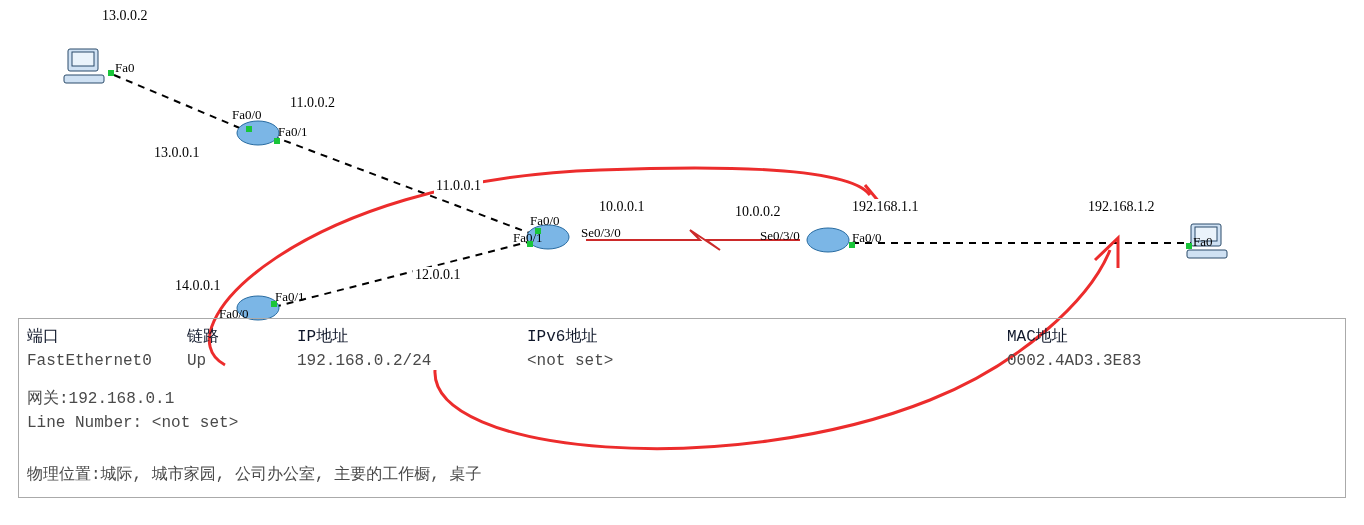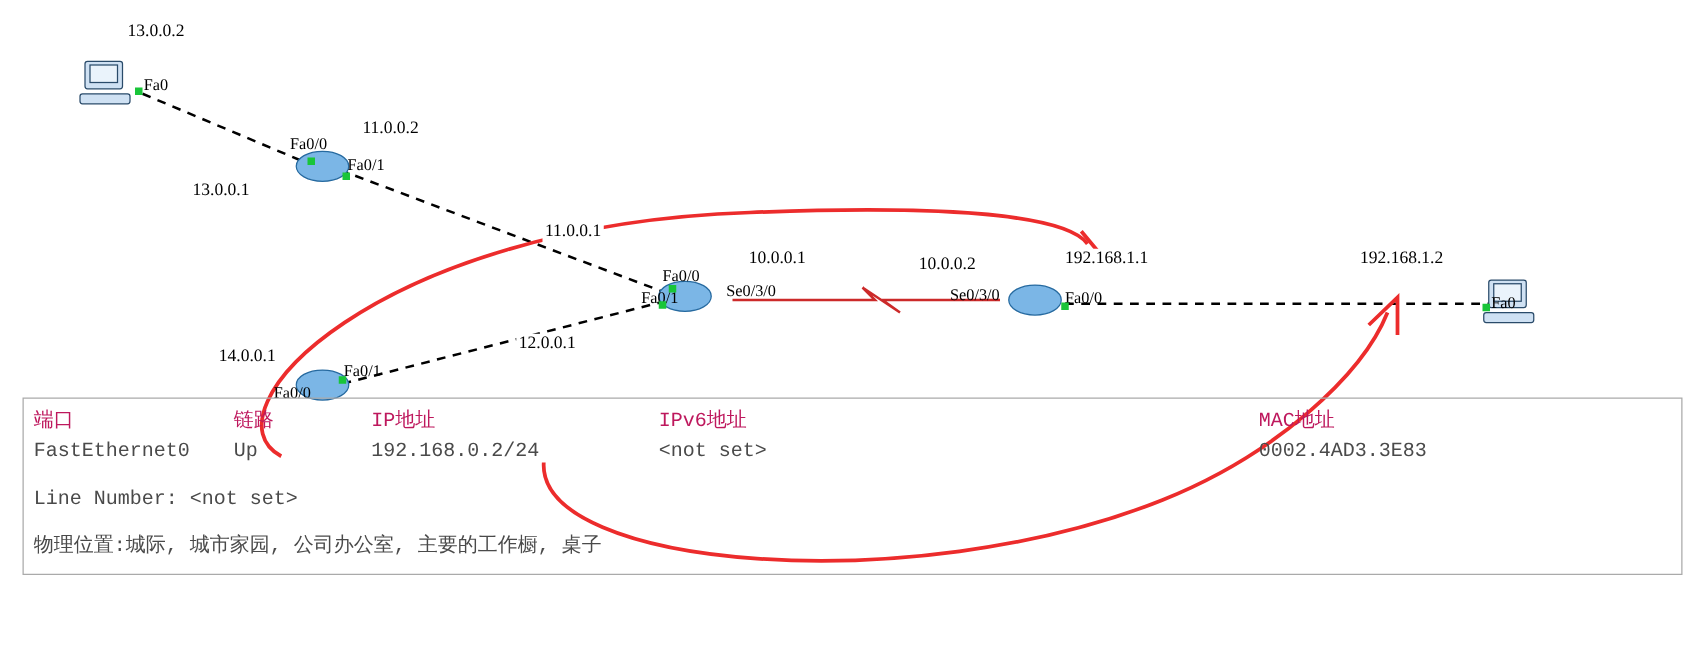--- a/index.html
+++ b/index.html
@@ -8,21 +8,21 @@
 .port{position:absolute;white-space:nowrap;font-size:13px}
 .dev{position:absolute;text-align:center}
 svg{position:absolute;left:0;top:0;width:1364px;height:525px;pointer-events:none}
 .dashed{stroke:#000;stroke-width:2;stroke-dasharray:7 6}
 .solid-red{stroke:#ec2c2c;stroke-width:3;fill:none}
 .pc-body{fill:#cfe1f3;stroke:#2a4b6a;stroke-width:1}
 .pc-screen{fill:#eaf3fb;stroke:#2a4b6a}
 .router-body{fill:#7bb6e6;stroke:#266aa0;stroke-width:1}
 .port-led{position:absolute;width:6px;height:6px;background:#19c539}
 .info{position:absolute;left:18px;top:318px;width:1310px;border:1px solid #aaa;padding:6px 8px 10px 8px;font-family:"Consolas","Courier New",monospace;font-size:16px;color:#4a4a4a;line-height:1.5}
-.info .hdr{color:#be185d}
+.info .hdr{color:#0f172a}
 .info .row{white-space:pre}
 .info .meta{margin-top:14px}
 </style>
 </head>
 <body>
 <div class="stage">
 
 <svg>
 
   <line class="dashed" x1="114" y1="75" x2="254" y2="134"></line>
@@ -40,21 +40,21 @@
 
 <div class="dev" style="left:60px;top:45px">
   <svg width="50" height="45" style="position:static">
     <rect class="pc-body" x="8" y="4" width="30" height="22" rx="2"></rect>
     <rect class="pc-screen" x="12" y="7" width="22" height="14"></rect>
     <rect class="pc-body" x="4" y="30" width="40" height="8" rx="2"></rect>
   </svg>
   
   
 </div>
-<div class="label" style="left:100px;top:18px">13.0.0.2</div>
+<div class="label" style="left:100px;top:8px">13.0.0.2</div>
 <div class="port" style="left:115px;top:60px">Fa0</div>
 <div class="port-led" style="left:108px;top:70px"></div>
 
 <div class="dev" style="left:235px;top:118px">
   <svg width="46" height="30" style="position:static">
     <ellipse class="router-body" cx="23" cy="15" rx="21" ry="12"></ellipse>
   </svg>
   
   
 </div>
@@ -114,18 +114,19 @@
 </div>
 <div class="port" style="left:275px;top:289px">Fa0/1</div>
 <div class="port" style="left:219px;top:306px">Fa0/0</div>
 <div class="port-led" style="left:271px;top:301px"></div>
 <div class="label" style="left:173px;top:278px">14.0.0.1</div>
 
 <div class="info">
   <div class="row hdr"><span style="display:inline-block;width:160px">端口</span><span style="display:inline-block;width:110px">链路</span><span style="display:inline-block;width:230px">IP地址</span><span style="display:inline-block;width:480px">IPv6地址</span><span>MAC地址</span></div>
   <div class="row"><span style="display:inline-block;width:160px">FastEthernet0</span><span style="display:inline-block;width:110px">Up</span><span style="display:inline-block;width:230px">192.168.0.2/24</span><span style="display:inline-block;width:480px">&lt;not set&gt;</span><span>0002.4AD3.3E83</span></div>
   <div class="meta">
+    <div><span>网关:</span><span>192.168.0.1</span></div>
     <div><span>Line Number:</span>  <span>&lt;not set&gt;</span></div>
-    <div style="margin-top:14px"><span>物理位置:</span><span>城际, 城市家园, 公司办公室, 主要的工作橱, 桌子</span></div>
+    <div style="margin-top:28px"><span>物理位置:</span><span>城际, 城市家园, 公司办公室, 主要的工作橱, 桌子</span></div>
   </div>
 </div>
 
 </div>
 
 </body></html>

